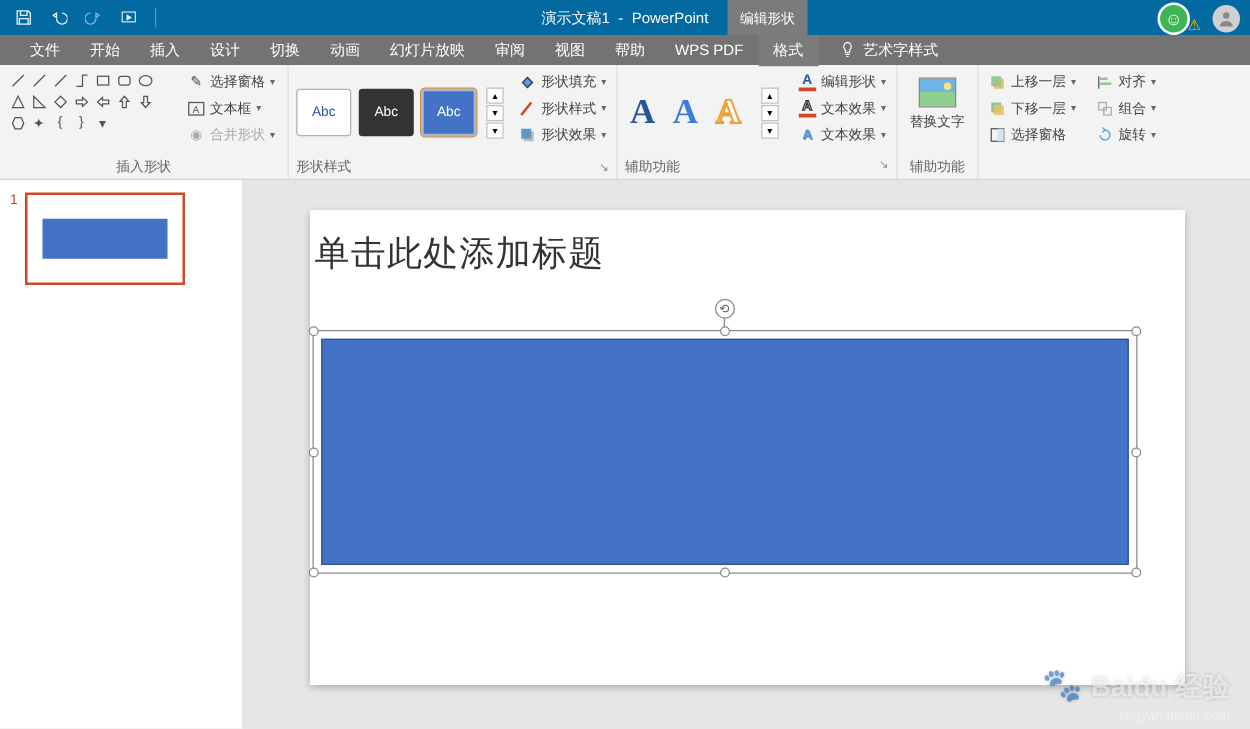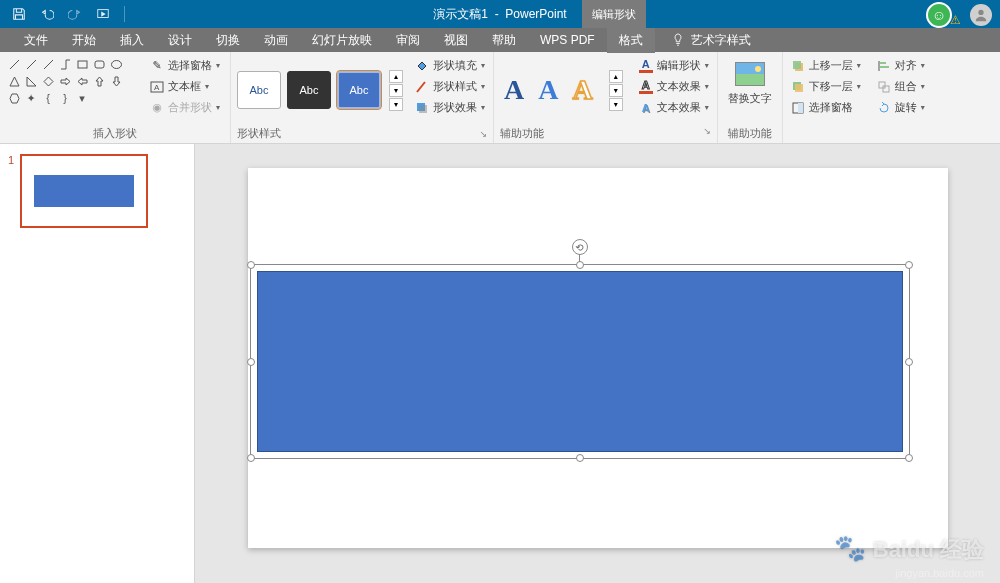--- a/index.html
+++ b/index.html
@@ -432,20 +432,21 @@
     <div class="thumb-row">
       <div class="thumb-num">1</div>
       <div class="thumb">
         <div class="thumb-rect"></div>
       </div>
     </div>
   </div>
 
   <div class="canvas-area">
     <div class="slide">
+      <div class="title-placeholder">单击此处添加标题</div>
       <div class="shape-sel">
         <div class="shape-rect"></div>
         <div class="rotate-line"></div>
         <div class="rotate-handle">⟲</div>
         <div class="handle h-tl"></div>
         <div class="handle h-t"></div>
         <div class="handle h-tr"></div>
         <div class="handle h-l"></div>
         <div class="handle h-r"></div>
         <div class="handle h-bl"></div>

